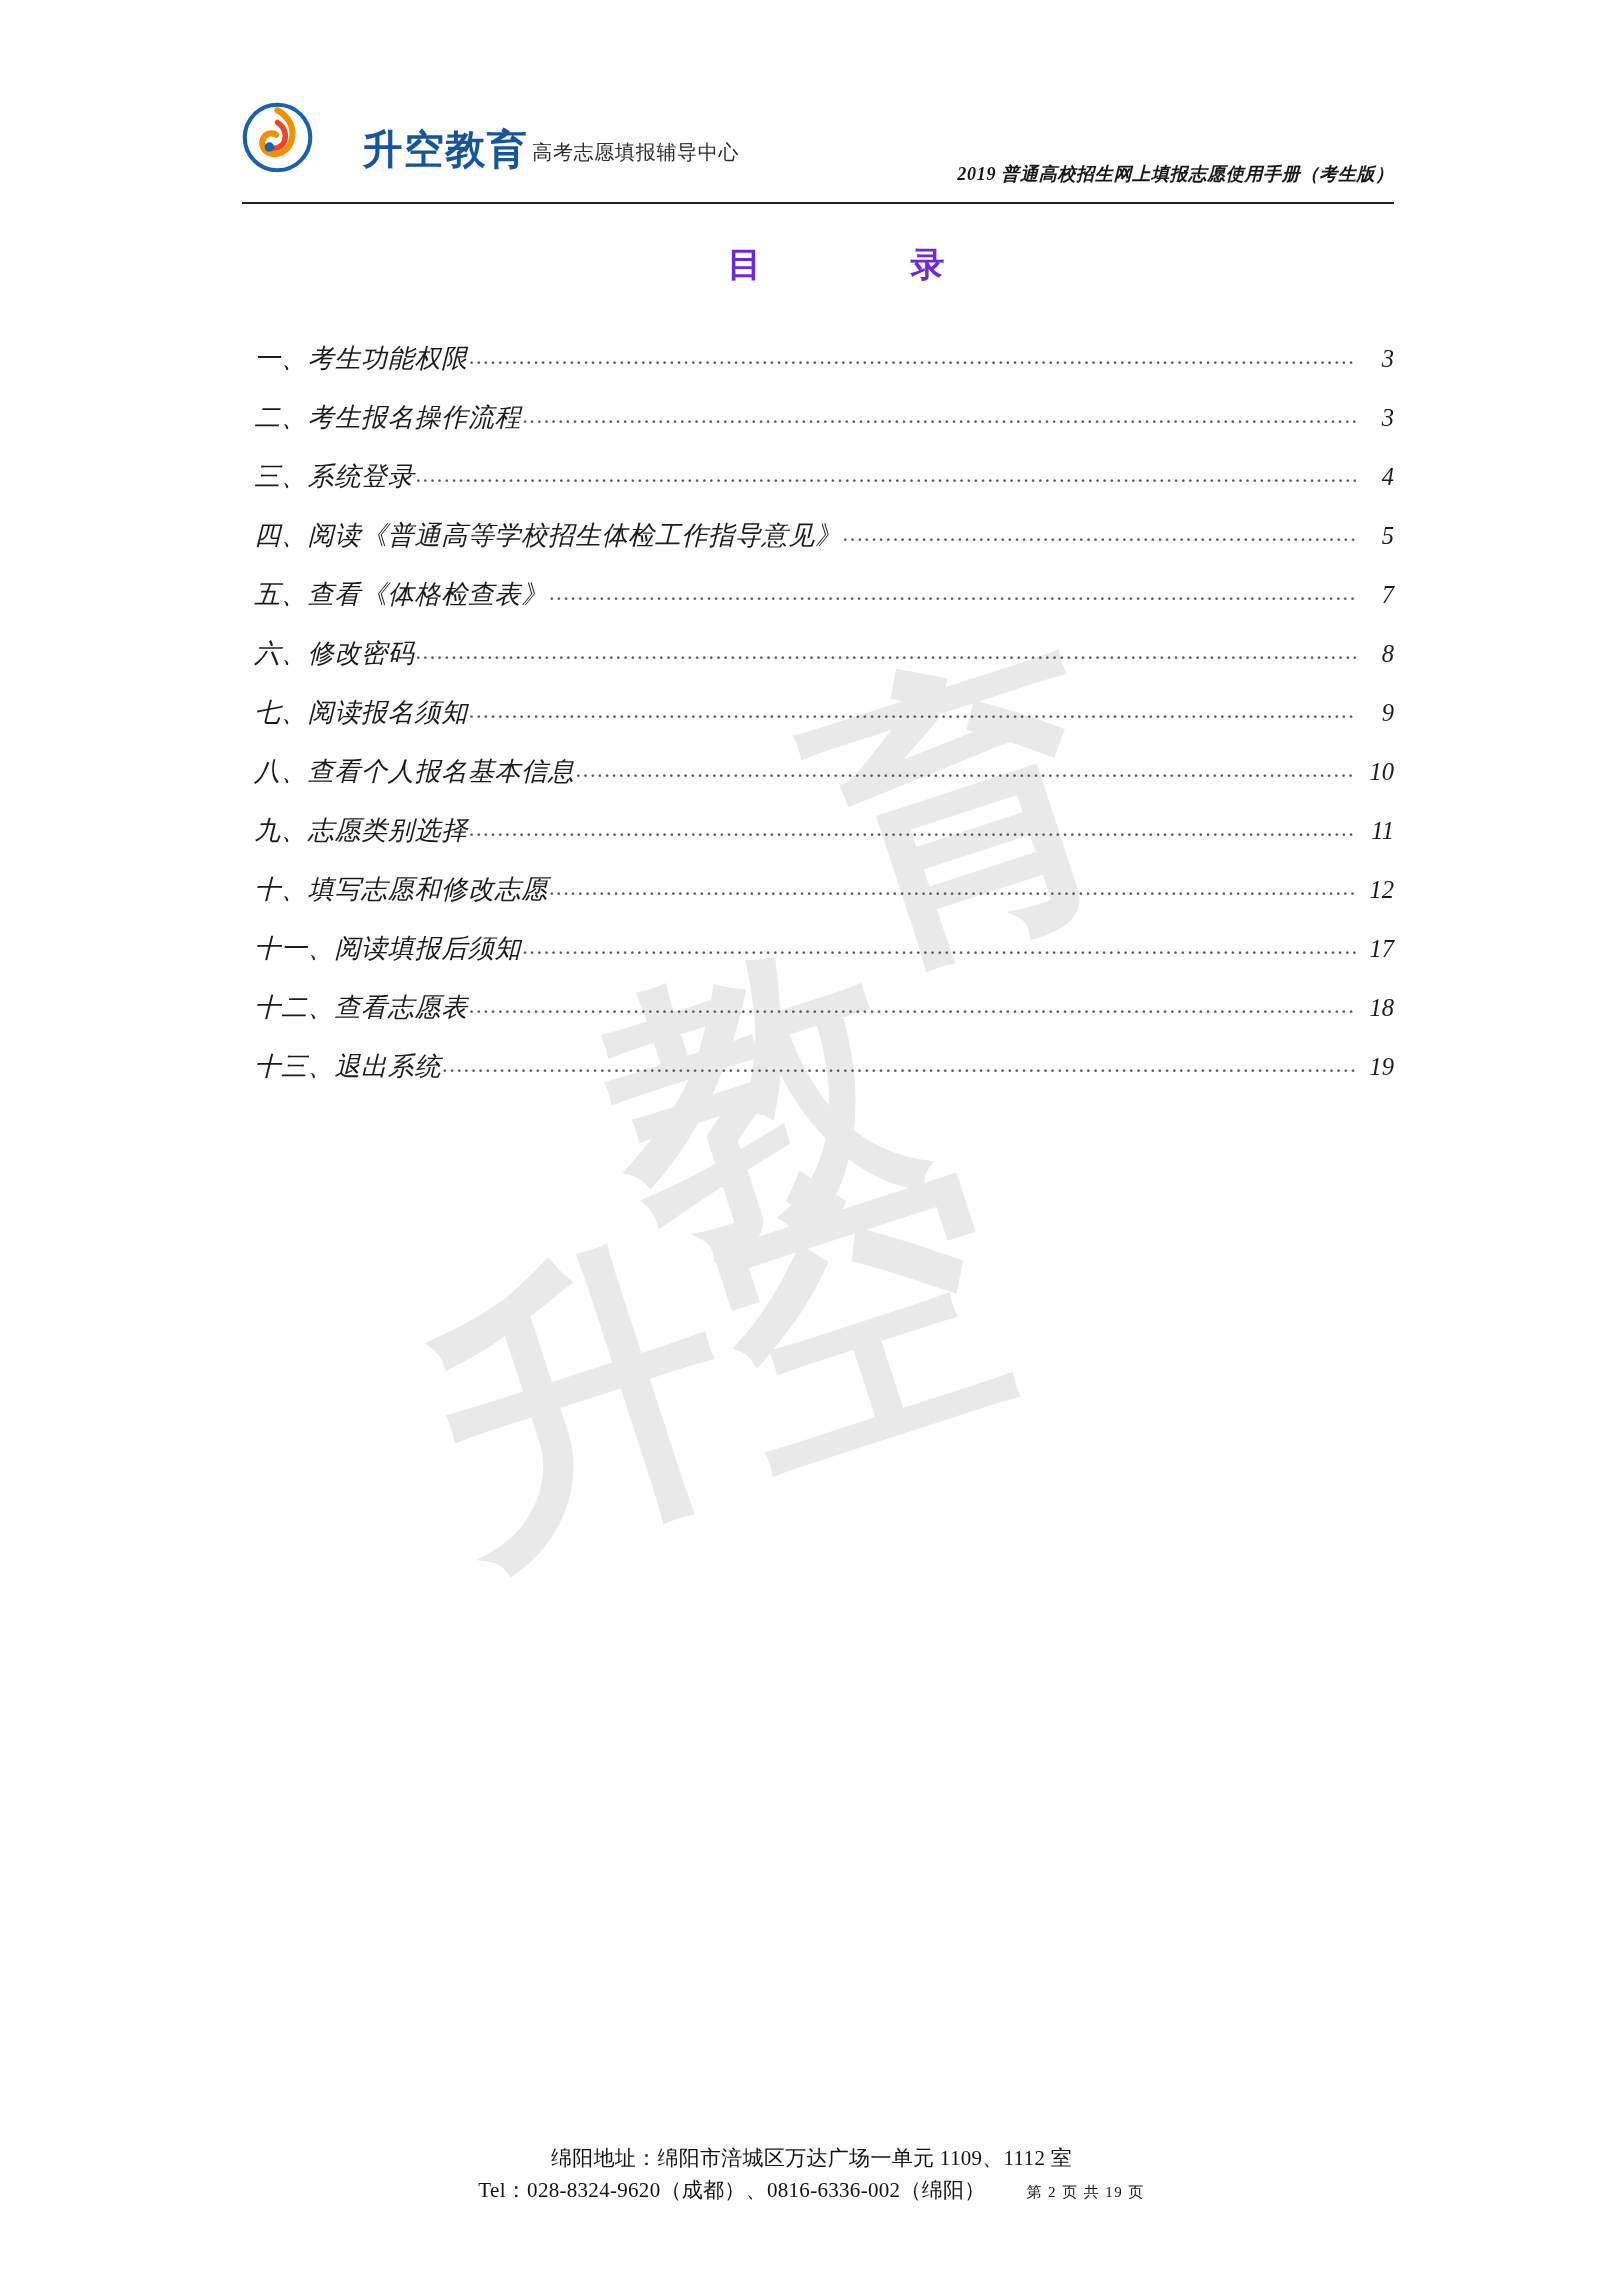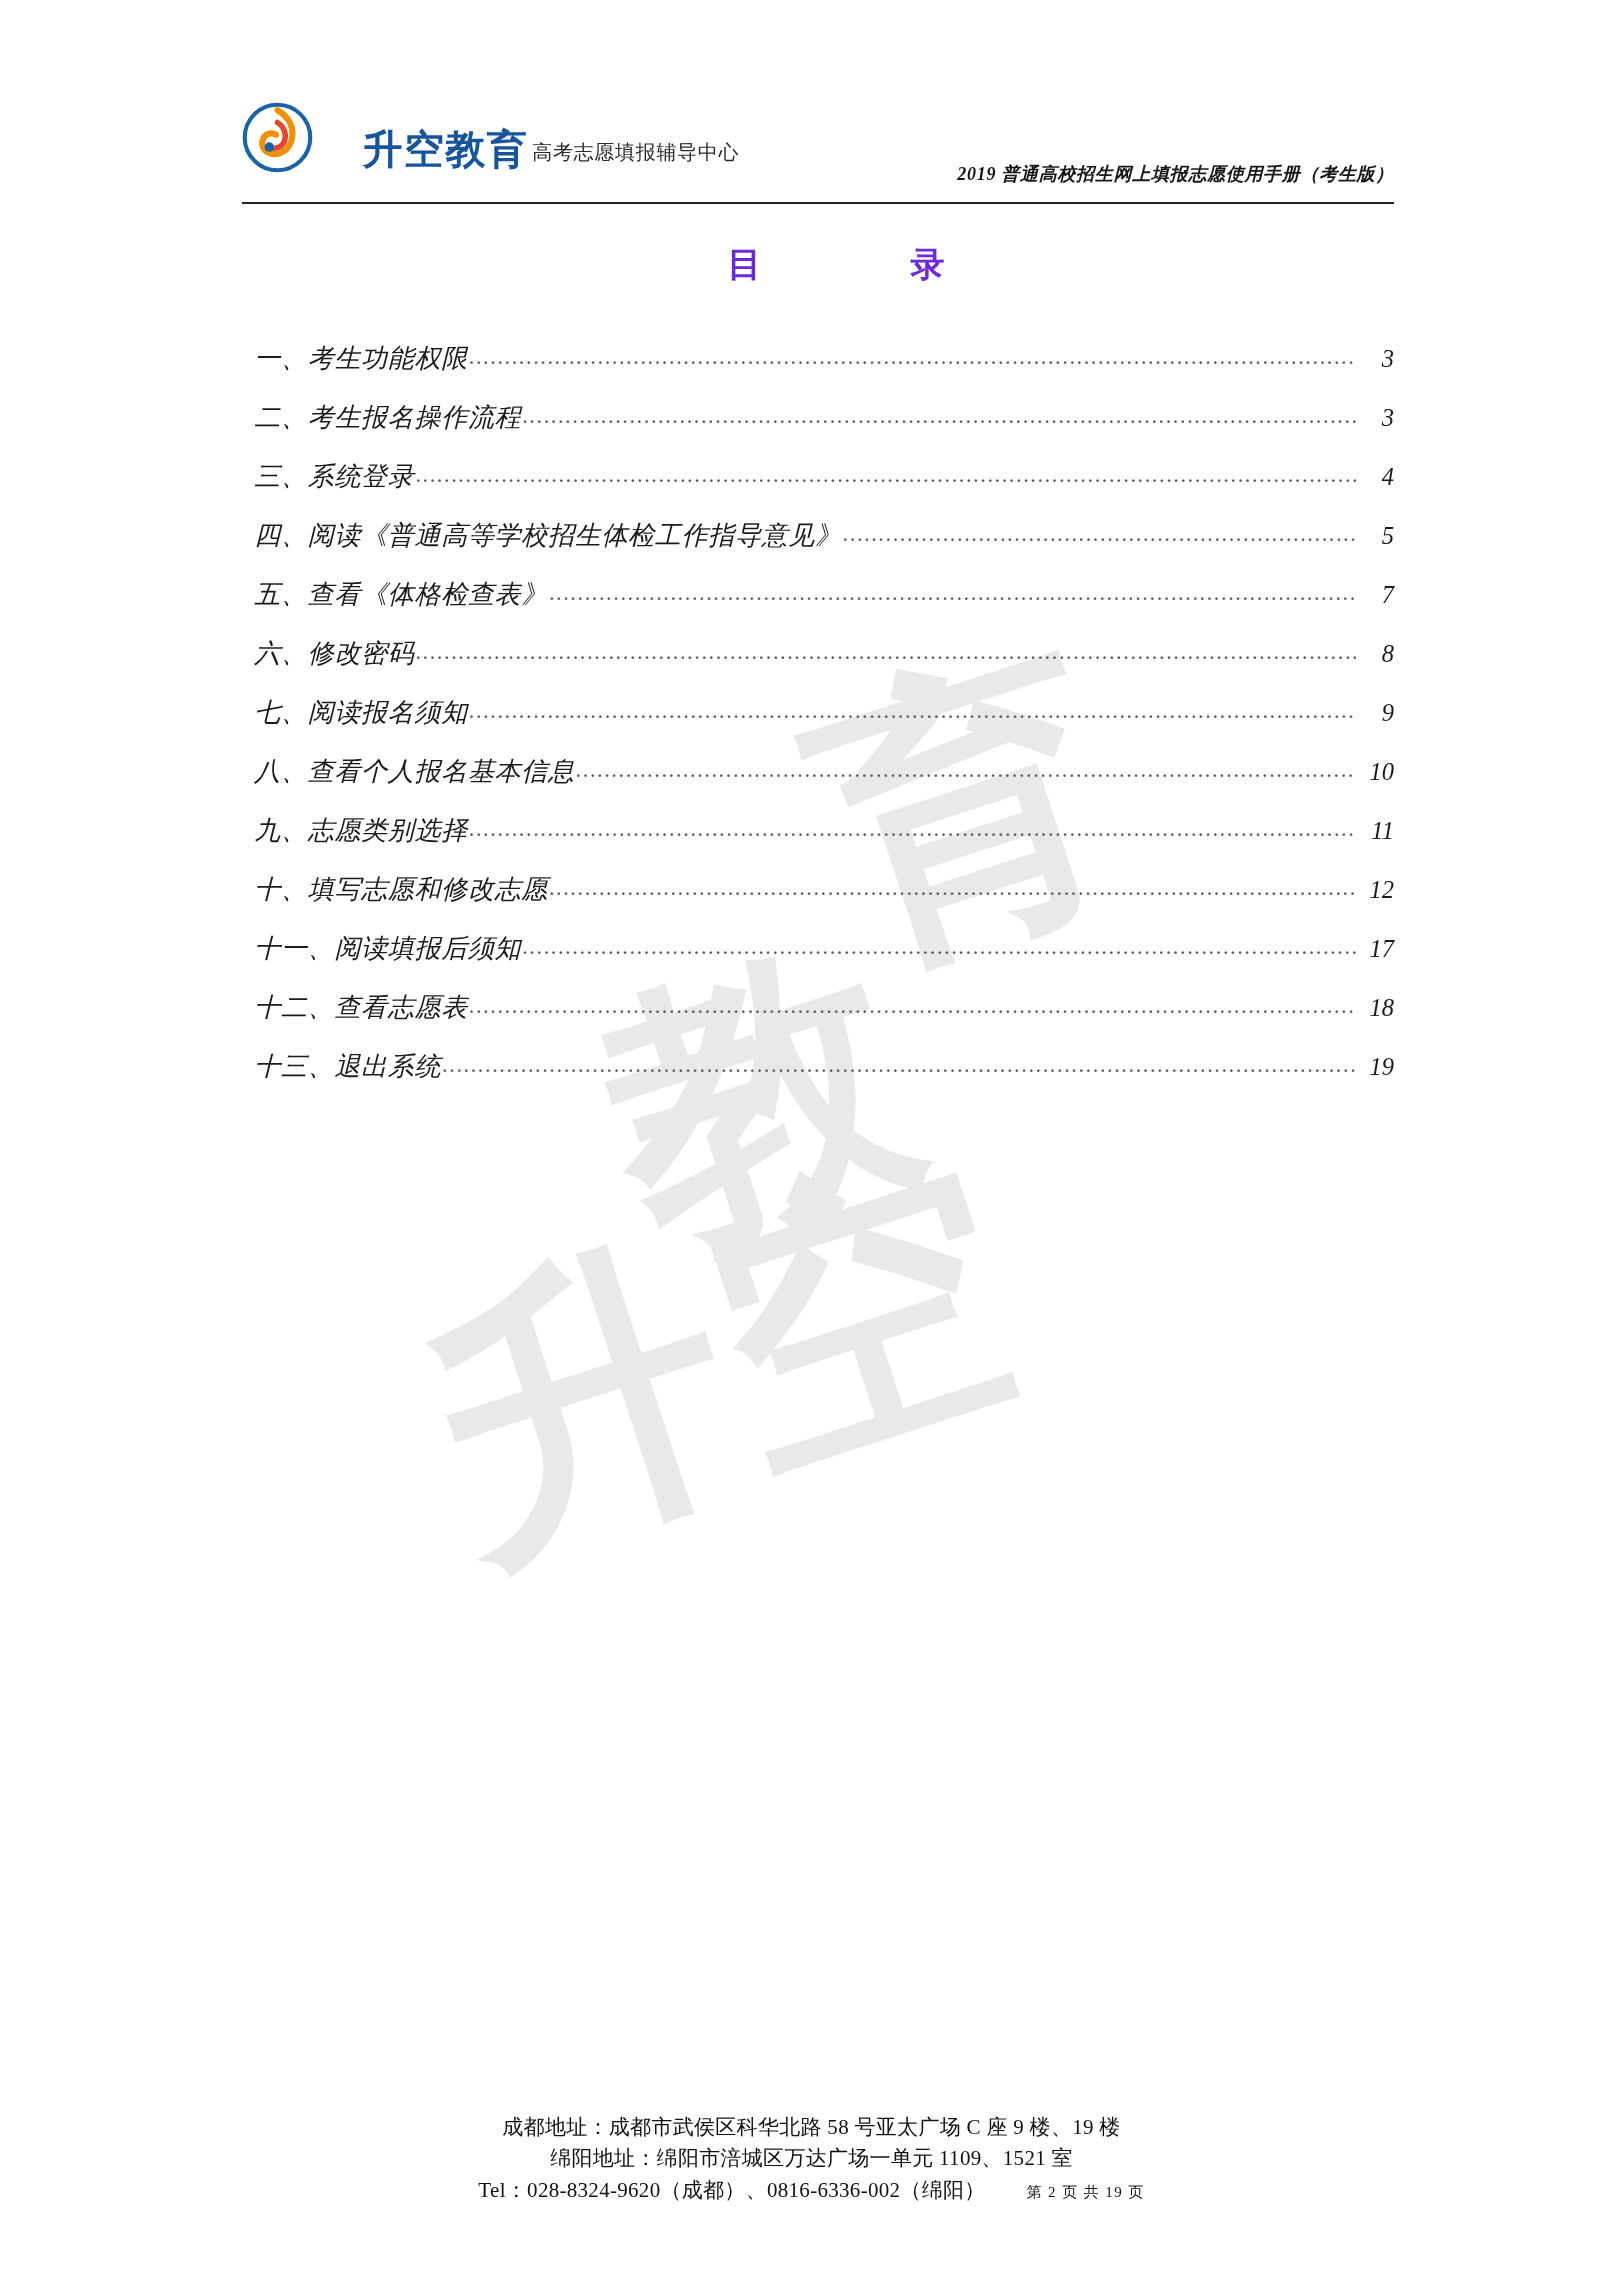--- a/index.html
+++ b/index.html
@@ -307,22 +307,21 @@
         </div>
         <div class="toc-row">
           <span class="toc-label">十三、退出系统</span>
           <span class="toc-dots">................................................................................................................................................................</span>
           <span class="toc-page">19</span>
         </div>
       </div>
   </div>
 
   <div class="footer">
-    <div class="footer-line">成都地址：成都市武侯区科华北路 58 号亚太广场 C 座 9 楼、19 楼</div>
-    <div class="footer-line">绵阳地址：绵阳市涪城区万达广场一单元 1109、1521 室</div>
+    <div class="footer-line">绵阳地址：绵阳市涪城区万达广场一单元 1109、1112 室</div>
     <div class="footer-line footer-last">
       <span>Tel：028-8324-9620（成都）、0816-6336-002（绵阳）</span>
       <span class="page-number">第 2 页 共 19 页</span>
     </div>
   </div>
 
 </div>
 
 
 </body></html>

